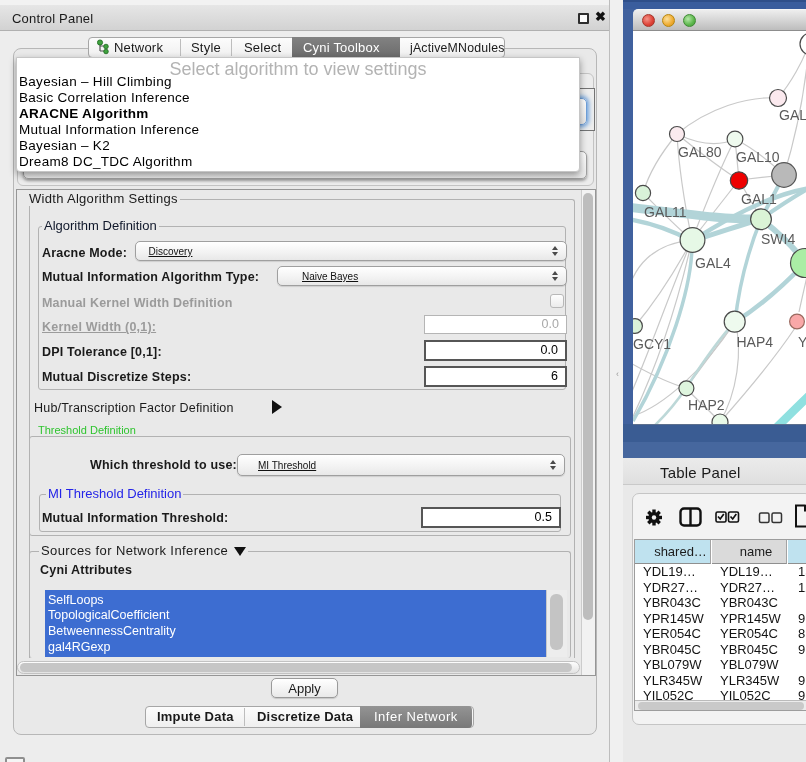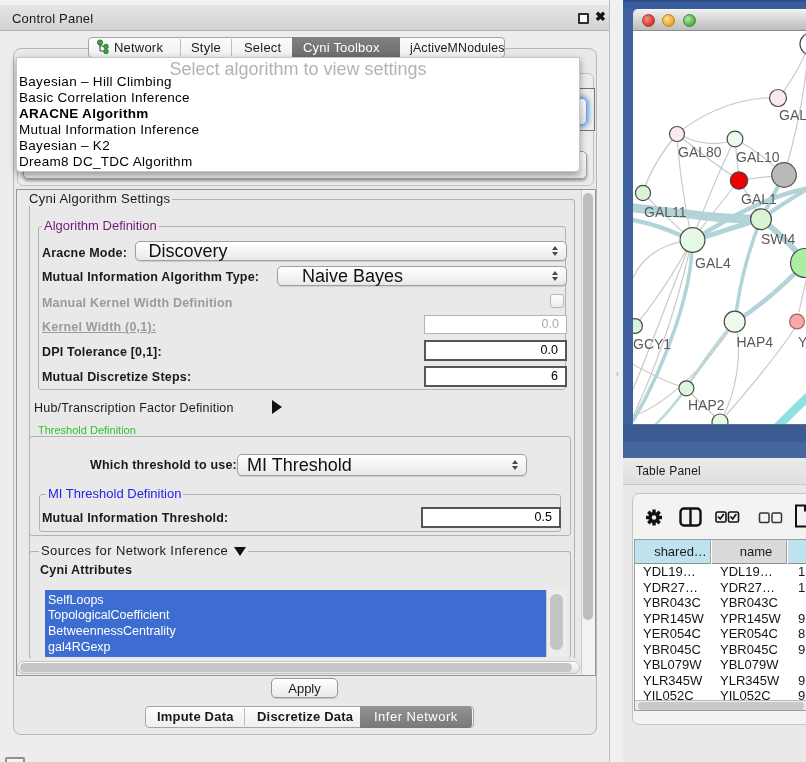--- a/index.html
+++ b/index.html
@@ -4,21 +4,21 @@
 <style>
 * { margin:0; padding:0; box-sizing:border-box; }
 html,body { width:806px; height:762px; overflow:hidden; }
 body { font-family:"Liberation Sans", sans-serif; background:#ededed; position:relative; }
 .abs { position:absolute; }
 .b { font-weight:bold; }
 .lbl { font-size:12.5px; color:#1a1a1a; white-space:nowrap; letter-spacing:0.2px; }
 .glbl { font-size:12.5px; color:#9b9b9b; white-space:nowrap; letter-spacing:0.2px; }
 .combo { position:absolute; border:1px solid #9f9f9f; border-radius:5px;
   background:linear-gradient(#ffffff,#f2f2f2 60%,#e8e8e8); box-shadow:0 1px 1px rgba(0,0,0,.12);
-  font-size:18px; color:#111; }
+  font-size:10px; color:#111;text-decoration:underline; }
 .combo .ar { position:absolute; right:7px; top:50%; margin-top:-6px; width:7px; height:12px; }
 .ar:before { content:""; position:absolute; left:0; top:1px; border:3px solid transparent; border-bottom:4px solid #4a4a4a; border-top:none; }
 .ar:after { content:""; position:absolute; left:0; bottom:1px; border:3px solid transparent; border-top:4px solid #4a4a4a; border-bottom:none; }
 .grp { position:absolute; border:1px solid #b2b2b2; border-radius:3px; }
 .gtitle { position:absolute; background:#e9e9e9; padding:0 2px; white-space:nowrap; }
 .fld { position:absolute; background:#fff; font-size:12.5px; text-align:right; padding-right:7px; }
 </style>
 </head>
 <body>
 
@@ -56,24 +56,24 @@
 </svg>
 <div class="abs lbl" style="left:114px;top:40px;font-size:13px;">Network</div>
 <div class="abs lbl" style="left:191px;top:40px;font-size:13px;">Style</div>
 <div class="abs lbl" style="left:244px;top:40px;font-size:13px;">Select</div>
 <div class="abs lbl" style="left:303px;top:40px;font-size:13px;color:#fff;">Cyni Toolbox</div>
 <div class="abs lbl" style="left:410px;top:40.5px;font-size:12.3px;">jActiveMNodules</div>
 
 <div class="abs" style="left:16px;top:189px;width:580px;height:487px;background:#e9e9e9;border:1px solid #969696;"></div>
 
 <div class="grp" style="left:29px;top:199px;width:546px;height:459px;border-bottom:none;border-radius:3px 3px 0 0;"></div>
-<div class="gtitle lbl" style="left:27px;top:191px;font-size:13px;letter-spacing:0.3px;">Cyni Algorithm Settings</div>
+<div class="gtitle lbl" style="left:27px;top:191px;font-size:13px;letter-spacing:0.3px;">Width Algorithm Settings</div>
 
 <div class="grp" style="left:38px;top:226px;width:528px;height:164px;"></div>
-<div class="gtitle" style="left:42px;top:218px;font-size:13px;color:#701a75;">Algorithm Definition</div>
+<div class="gtitle" style="left:42px;top:218px;font-size:13px;color:#0f172a;">Algorithm Definition</div>
 
 <div class="abs lbl b" style="left:42px;top:246px;">Aracne Mode:</div>
 <div class="combo" style="left:134.5px;top:241px;width:432px;height:20px;line-height:19px;padding-left:13px;">Discovery<span class="ar"></span></div>
 
 <div class="abs lbl b" style="left:42px;top:270px;">Mutual Information Algorithm Type:</div>
 <div class="combo" style="left:277px;top:266px;width:289.5px;height:20px;line-height:19px;padding-left:24px;">Naive Bayes<span class="ar"></span></div>
 
 <div class="abs glbl b" style="left:42px;top:296px;">Manual Kernel Width Definition</div>
 <div class="abs" style="left:550px;top:294px;width:13.5px;height:13.5px;border:1px solid #b8b8b8;border-radius:3px;background:linear-gradient(#fefefe,#ececec);"></div>
 
@@ -86,21 +86,21 @@
 <div class="abs lbl b" style="left:42px;top:370px;">Mutual Discretize Steps:</div>
 <div class="fld" style="left:424px;top:366px;width:143px;height:21px;border:2px solid #565656;color:#000;line-height:17px;">6</div>
 
 <div class="abs lbl" style="left:34px;top:401px;">Hub/Transcription Factor Definition</div>
 <div class="abs" style="left:272px;top:400px;width:0;height:0;border-top:7.8px solid transparent;border-bottom:7.8px solid transparent;border-left:10.5px solid #111;"></div>
 
 <div class="grp" style="left:29px;top:436px;width:542px;height:100px;"></div>
 <div class="gtitle" style="left:36px;top:424px;font-size:11px;color:#2ec42e;">Threshold Definition</div>
 
 <div class="abs lbl b" style="left:74px;top:458px;margin-left:16px;">Which threshold to use:</div>
-<div class="combo" style="left:237px;top:453.5px;width:290px;height:22px;line-height:21px;padding-left:9px;">MI Threshold<span class="ar"></span></div>
+<div class="combo" style="left:237px;top:453.5px;width:328px;height:22px;line-height:21px;padding-left:20px;">MI Threshold<span class="ar"></span></div>
 
 <div class="grp" style="left:39px;top:494px;width:522px;height:38px;"></div>
 <div class="gtitle" style="left:46px;top:486px;font-size:13px;color:#2424e8;">MI Threshold Definition</div>
 
 <div class="abs lbl b" style="left:42px;top:511px;">Mutual Information Threshold:</div>
 <div class="fld" style="left:421px;top:507px;width:140px;height:21px;border:2px solid #565656;color:#000;line-height:17px;">0.5</div>
 
 <div class="grp" style="left:29px;top:551px;width:542px;height:107px;border-bottom:none;"></div>
 <div class="gtitle lbl" style="left:39px;top:543px;font-size:13px;letter-spacing:0.4px;">Sources for Network Inference <span style="display:inline-block;width:0;height:0;border-left:6.5px solid transparent;border-right:6.5px solid transparent;border-top:9px solid #111;vertical-align:-1px;margin-left:2px;"></span></div>
 
@@ -217,21 +217,21 @@
     <text x="62" y="237">GAL4</text>
     <text x="0" y="318">GCY1</text>
     <text x="103.5" y="316">HAP4</text>
     <text x="165" y="316">Y</text>
     <text x="55" y="379">HAP2</text>
   </g>
 </svg>
 <div class="abs" style="left:633px;top:424px;width:173px;height:1px;background:#5c6f8d;"></div>
 
 <div class="abs" style="left:623px;top:458px;width:183px;height:27px;background:linear-gradient(#ebebeb,#dfdfdf);border-bottom:1px solid #c9c9c9;"></div>
-<div class="abs lbl" style="left:636px;top:464px;font-size:12px;">Table Panel</div>
+<div class="abs lbl" style="left:660px;top:464px;font-size:15px;">Table Panel</div>
 <div class="abs" style="left:623px;top:485px;width:183px;height:277px;background:#e9e9e9;"></div>
 <div class="abs" style="left:632px;top:493px;width:180px;height:232px;background:#f3f3f3;border:1px solid #c5c5c5;border-radius:7px;"></div>
 
 <svg class="abs" style="left:640px;top:502px;" width="166" height="30" viewBox="0 0 166 30">
   <g transform="translate(14,15.5)">
     <g stroke="#111" stroke-width="3.4">
       <line x1="0" y1="-8" x2="0" y2="8"></line>
       <line x1="-8" y1="0" x2="8" y2="0"></line>
       <line x1="-5.7" y1="-5.7" x2="5.7" y2="5.7"></line>
       <line x1="5.7" y1="-5.7" x2="-5.7" y2="5.7"></line>

